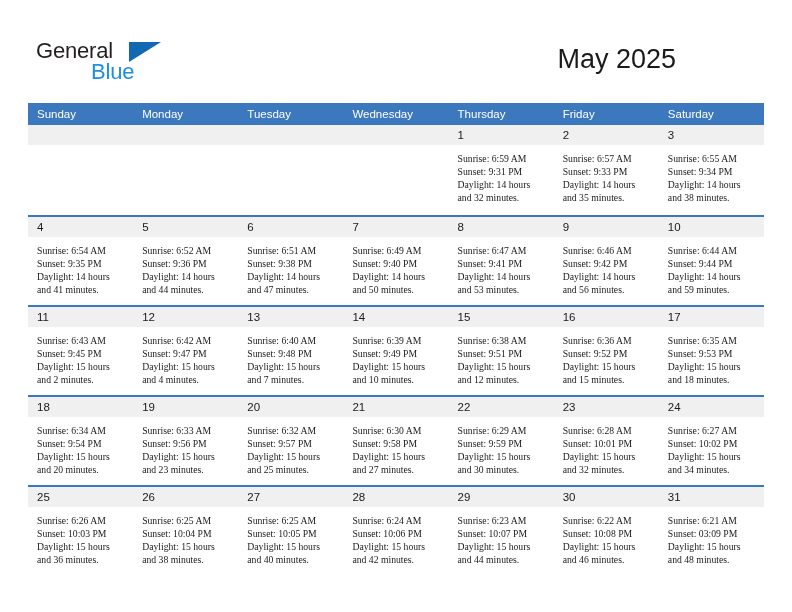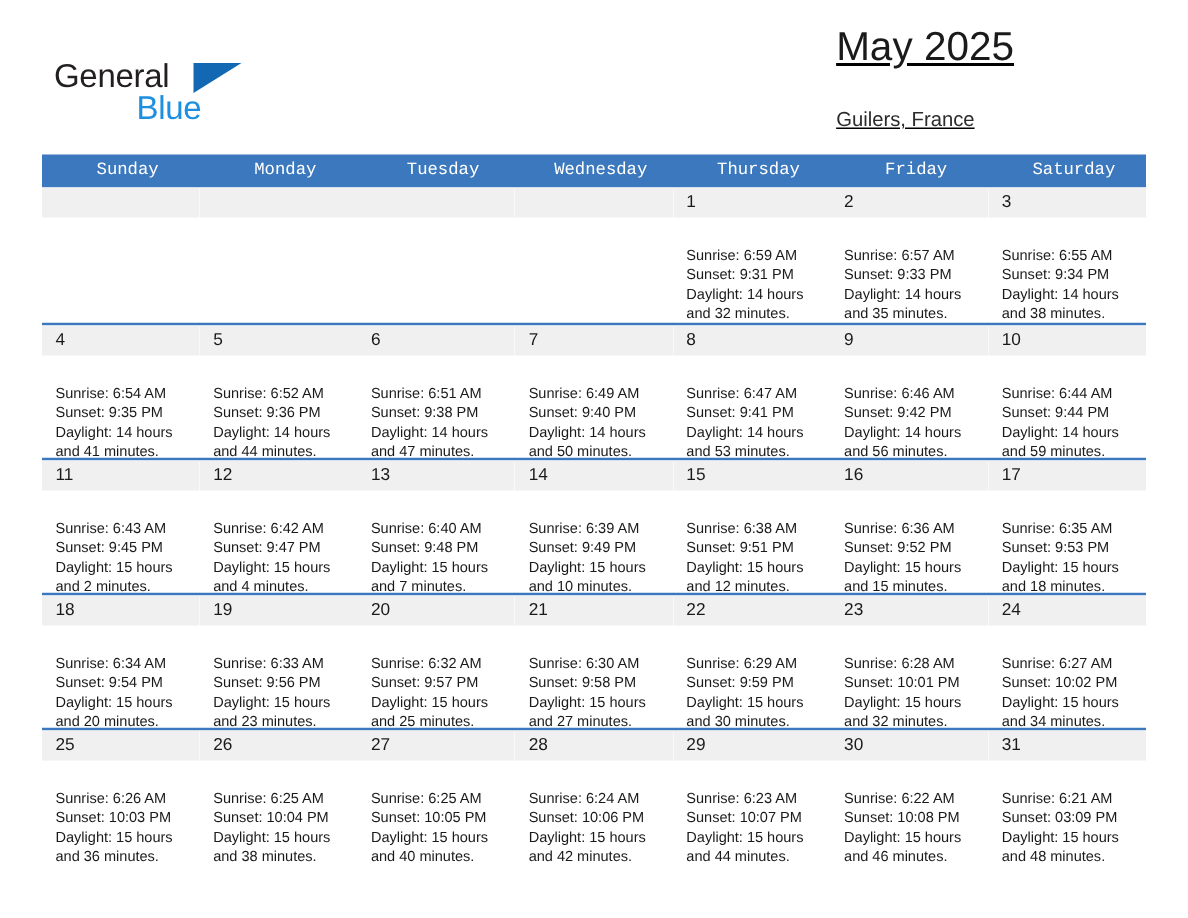--- a/index.html
+++ b/index.html
@@ -51,23 +51,22 @@
     left: 55px;
     top: 21px;
     font-size: 22px;
     letter-spacing: -0.2px;
     color: #1d8fe0;
     font-family: "Liberation Sans", sans-serif;
   }
   .title-block {
     position: absolute;
     right: 36px;
-    top: 16px;
+    top: 44px;
     text-align: left;
-    text-decoration: underline;
   }
   .cal-title {
     font-size: 27px;
     color: #1a1a1a;
     line-height: 1.15;
     font-weight: normal;
     font-family: "Liberation Sans", sans-serif;
   }
   .cal-subtitle {
     font-size: 13.5px;
@@ -89,22 +88,21 @@
     height: 22px;
   }
   .dow-cell {
     flex: 1 1 0;
     color: #ffffff;
     font-size: 11.5px;
     line-height: 22px;
     padding-left: 9px;
     white-space: nowrap;
     overflow: hidden;
-    font-family: Liberation Mono, monospace;
-    text-align: center;
+    font-family: Liberation Sans, sans-serif;
   }
   .week-row {
     display: flex;
     height: 90px;
     border-top: 2px solid #3b78bd;
   }
   .week-row.first { border-top: none; }
   .day-cell {
     flex: 1 1 0;
     position: relative;
@@ -115,25 +113,25 @@
     height: 20px;
     background: #f0f0f0;
     padding-left: 9px;
     font-size: 11.5px;
     line-height: 20px;
     color: #1a1a1a;
     font-family: "Liberation Sans", sans-serif;
   }
   .day-cell.empty .day-number-band { color: transparent; }
   .day-info {
-    padding: 19px 8px 0 9px;
+    padding: 7px 8px 0 9px;
     font-size: 9.7px;
     line-height: 13.1px;
     color: #1a1a1a;
-    font-family: Liberation Sans, sans-serif;
+    font-family: Liberation Serif, serif;
   }
   .day-info div { white-space: nowrap; }
 </style>
 </head>
 <body>
 
 <div class="page">
 
   <div class="header">
 

